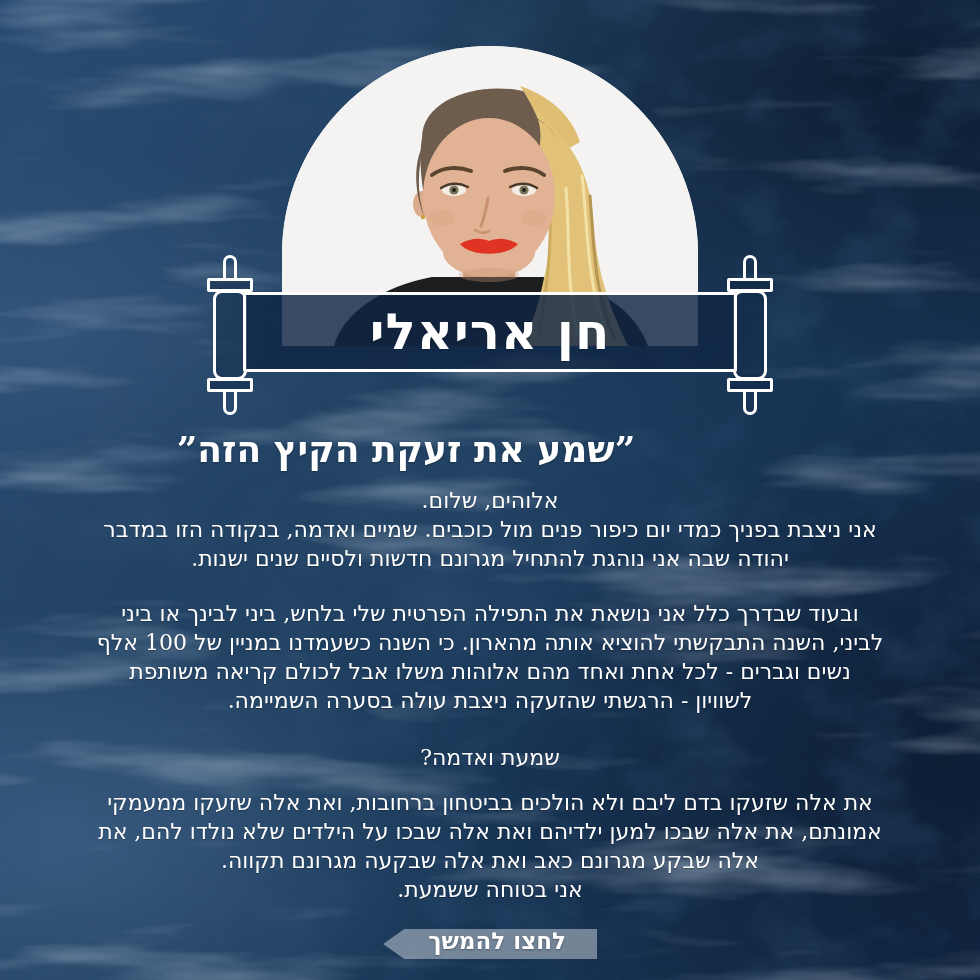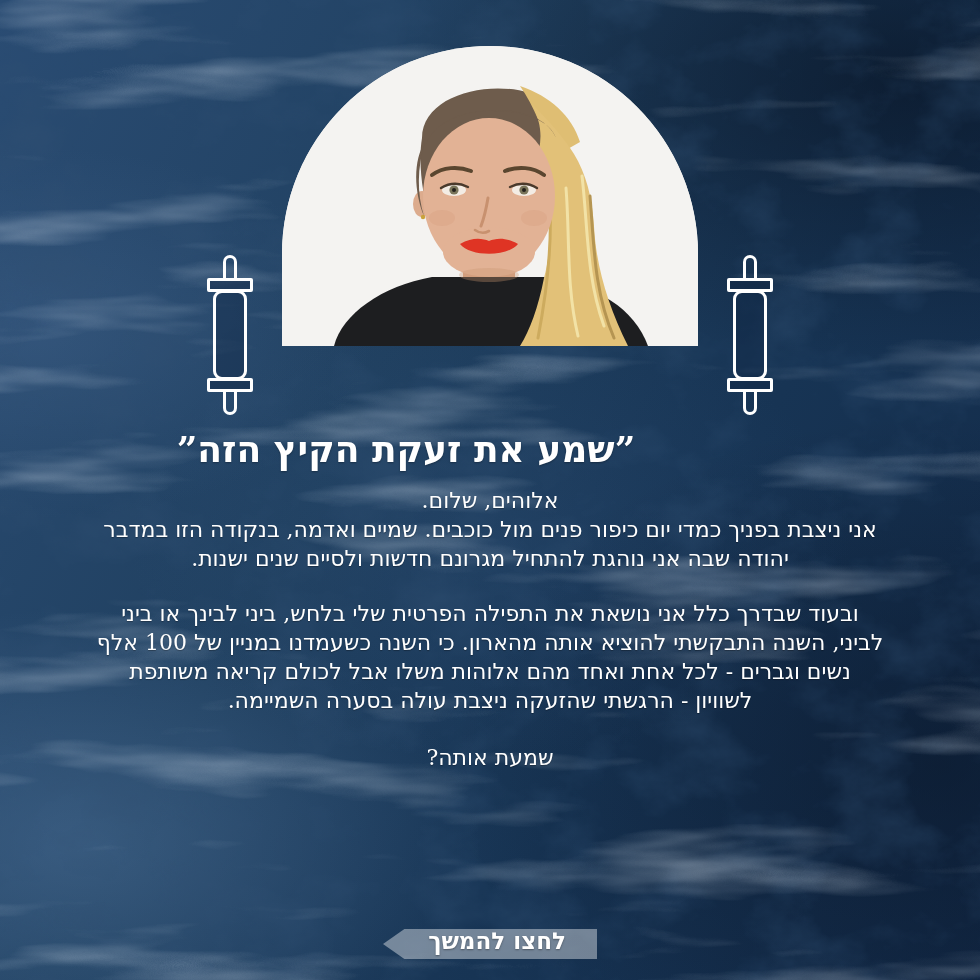--- a/index.html
+++ b/index.html
@@ -154,31 +154,38 @@
     <div class="bar"></div>
     <div class="knob bottom"></div>
   </div>
   <div class="roller roller-right">
     <div class="knob"></div>
     <div class="bar"></div>
     <div class="cylinder"></div>
     <div class="bar"></div>
     <div class="knob bottom"></div>
   </div>
+  <div class="scroll-band">
+    <span class="scroll-name">חן אריאלי</span>
+  </div>
 
   <h1 class="quote-title">”שמע את זעקת הקיץ הזה”</h1>
 
   <div class="body-text">
     <p class="p1">אלוהים, שלום.
 אני ניצבת בפניך כמדי יום כיפור פנים מול כוכבים. שמיים ואדמה, בנקודה הזו במדבר
 יהודה שבה אני נוהגת להתחיל מגרונם חדשות ולסיים שנים ישנות.</p>
     <p class="p2">ובעוד שבדרך כלל אני נושאת את התפילה הפרטית שלי בלחש, ביני לבינך או ביני
 לביני, השנה התבקשתי להוציא אותה מהארון. כי השנה כשעמדנו במניין של 100 אלף
 נשים וגברים - לכל אחת ואחד מהם אלוהות משלו אבל לכולם קריאה משותפת
 לשוויון - הרגשתי שהזעקה ניצבת עולה בסערה השמיימה.</p>
-    <p class="p3">שמעת אותה?</p>
+    <p class="p3">שמעת ואדמה?</p>
+    <p class="p4">את אלה שזעקו בדם ליבם ולא הולכים בביטחון ברחובות, ואת אלה שזעקו ממעמקי
+אמונתם, את אלה שבכו למען ילדיהם ואת אלה שבכו על הילדים שלא נולדו להם, את
+אלה שבקע מגרונם כאב ואת אלה שבקעה מגרונם תקווה.
+אני בטוחה ששמעת.</p>
   </div>
 
   <div class="continue-btn">
     <span>לחצו להמשך</span>
   </div>
 
 </div>
 
 </body></html>

